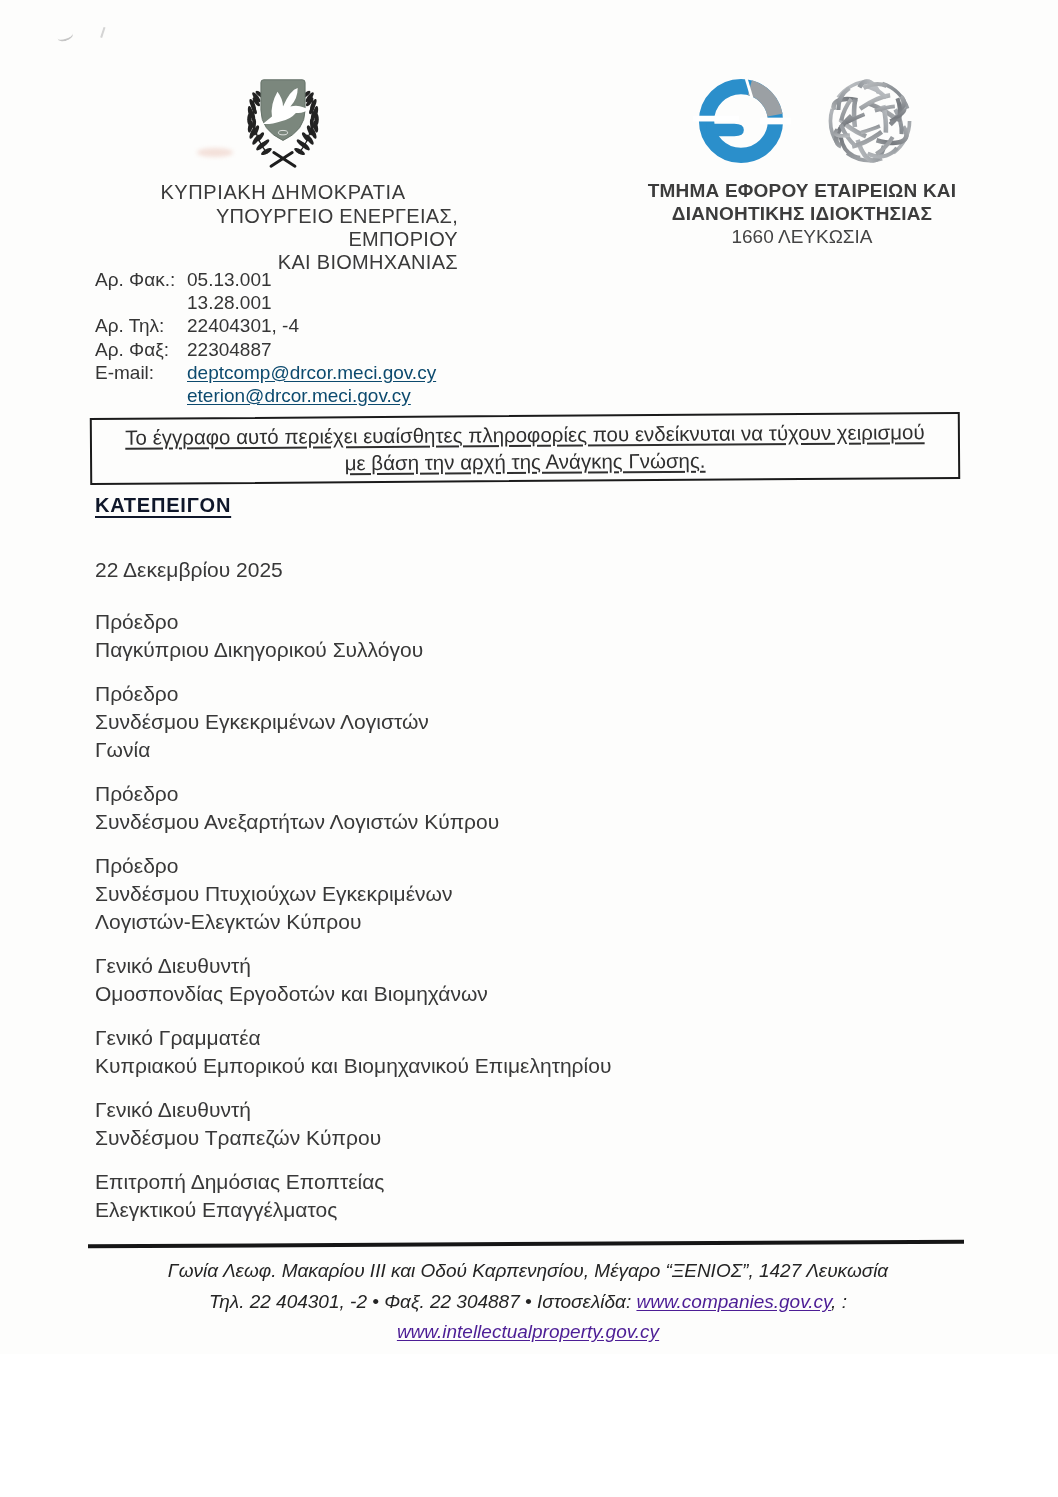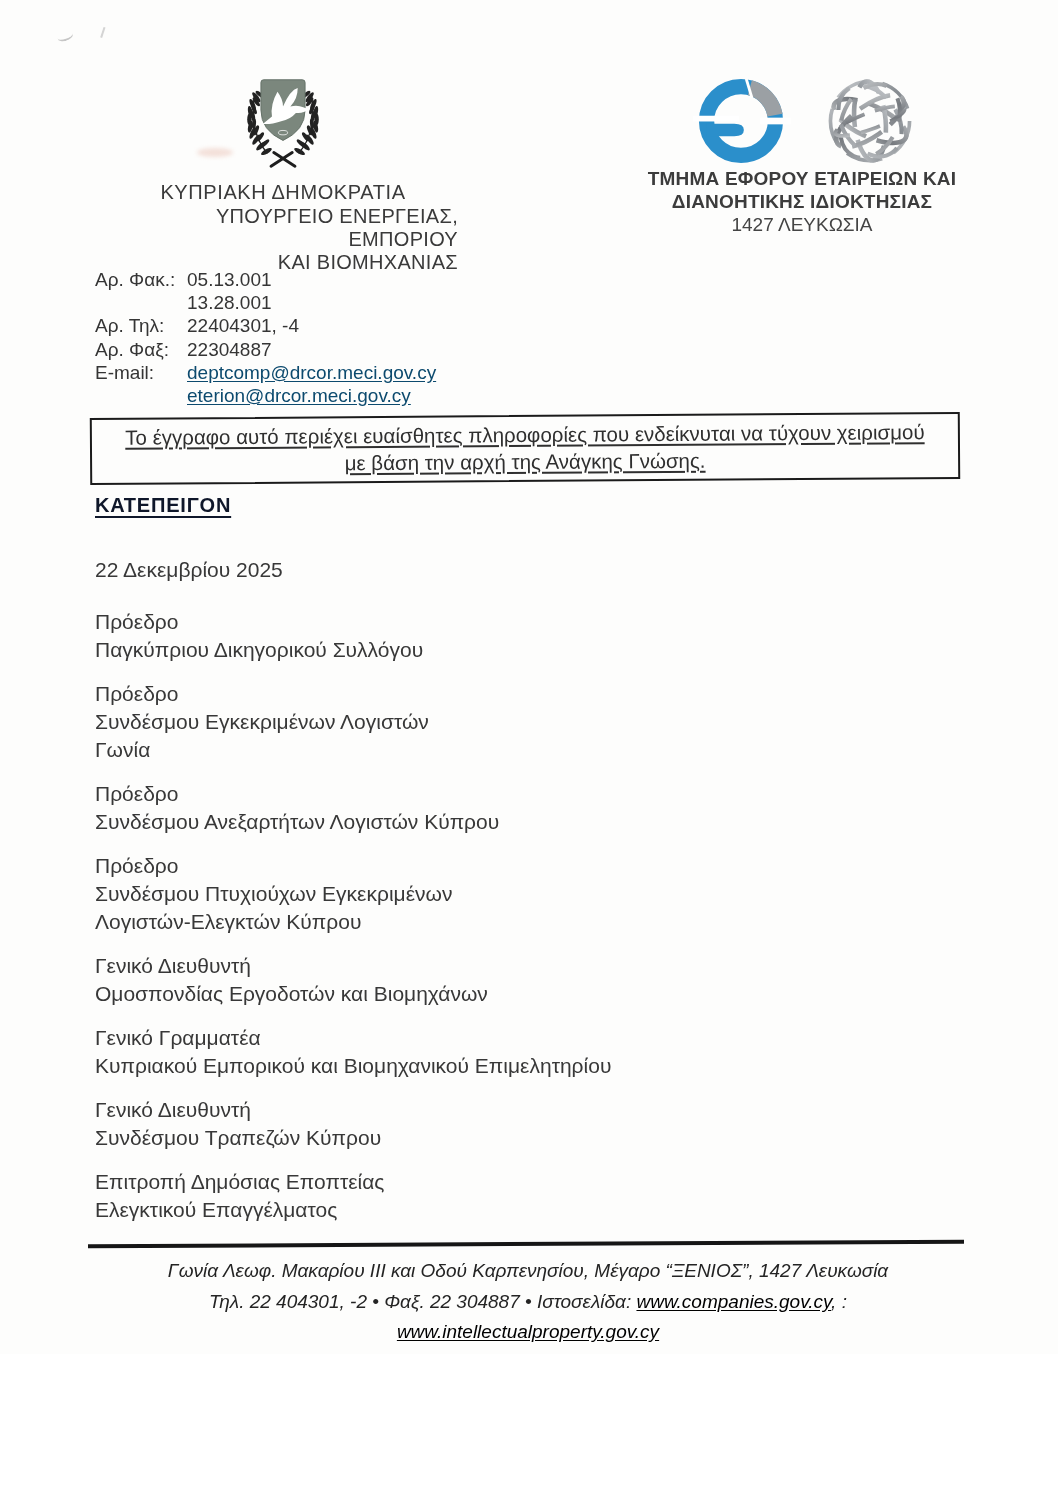--- a/index.html
+++ b/index.html
@@ -29,21 +29,21 @@
   .gov-title { margin-top:5px; font-size:20px; letter-spacing:.6px; color:#3a3a3a; }
   .gov-line  { font-size:20px; line-height:23px; letter-spacing:.3px; color:#3a3a3a;text-align:right; }
   .gov-title { line-height:26px; }
 
   
   .dept-header { position:absolute; left:616px; top:74px; width:372px; text-align:center; }
   .logos { display:flex; justify-content:center; align-items:center; gap:30px; height:94px; }
   .logo-blue { width:106px; height:88px; }
   .logo-sphere { width:92px; height:92px; }
   .dept-line { font-size:19px; font-weight:bold; line-height:22.5px; color:#3c3c3c; letter-spacing:.2px; }
-  .dept-line.first { }
+  .dept-line.first { margin-top:12px; }
   .dept-city { font-size:19px; font-weight:normal; line-height:23px; color:#444; }
 
   
   .refs { position:absolute; left:95px; top:268px; display:grid;
           grid-template-columns:92px 340px; font-size:19px; line-height:23.2px; color:#353535; }
   .email-link { color:#0c4a6e; text-decoration:underline; text-underline-offset:2px; cursor:pointer; }
 
   
   .notice-box { position:absolute; left:90px; top:415px; width:866px; height:59px;
                 border:2px solid #1b1b1b; transform:rotate(-0.4deg);
@@ -58,21 +58,21 @@
   .body-col { position:absolute; left:95px; top:540px; width:700px;
               font-size:21px; line-height:28px; color:#383838; }
   .date-line { margin-bottom:24px;margin-top:16px; }
   .recipient { margin-bottom:16px; }
 
   
   .footer-rule { position:absolute; left:88px; top:1242px; width:876px; height:3.5px;
                  background:#161616; transform:rotate(-0.3deg); }
   .footer { position:absolute; left:94px; top:1256px; width:868px; text-align:center;
             font-style:italic; font-size:19px; line-height:30.5px; color:#242424; }
-  .site-link { color:#000000; text-decoration:underline; text-underline-offset:2px; cursor:pointer; }
+  .site-link { color:#4c1d95; text-decoration:underline; text-underline-offset:2px; cursor:pointer; }
 </style>
 </head>
 <body>
 
 <div class="page">
 
   <div class="mark1"></div>
   <div class="mark2"></div>
   <div class="smudge"></div>
 
@@ -142,21 +142,21 @@
           <ellipse cx="50" cy="50" rx="43" ry="17" stroke="url(#sg1)" stroke-width="5" stroke-dasharray="30 14" transform="rotate(85 50 50)"></ellipse>
           <ellipse cx="50" cy="50" rx="43" ry="17" stroke="url(#sg2)" stroke-width="5" stroke-dasharray="36 12" transform="rotate(145 50 50)"></ellipse>
           <ellipse cx="50" cy="50" rx="42" ry="30" stroke="url(#sg1)" stroke-width="4.5" stroke-dasharray="28 16" transform="rotate(55 50 50)"></ellipse>
           <ellipse cx="50" cy="50" rx="42" ry="30" stroke="url(#sg2)" stroke-width="4.5" stroke-dasharray="26 18" transform="rotate(115 50 50)"></ellipse>
           <ellipse cx="50" cy="50" rx="40" ry="9" stroke="url(#sg2)" stroke-width="4" stroke-dasharray="22 12" transform="rotate(-20 50 50)"></ellipse>
         </g>
       </svg>
     </div>
     <div class="dept-line first">ΤΜΗΜΑ ΕΦΟΡΟΥ ΕΤΑΙΡΕΙΩΝ ΚΑΙ</div>
     <div class="dept-line">ΔΙΑΝΟΗΤΙΚΗΣ ΙΔΙΟΚΤΗΣΙΑΣ</div>
-    <div class="dept-city">1427 ΛΕΥΚΩΣΙΑ</div>
+    <div class="dept-city">1660 ΛΕΥΚΩΣΙΑ</div>
   </div>
 
   <div class="refs">
     <div>Αρ. Φακ.:</div>
     <div>05.13.001</div>
     <div></div>
     <div>13.28.001</div>
     <div>Αρ. Τηλ:</div>
     <div>22404301, -4</div>
     <div>Αρ. Φαξ:</div>

